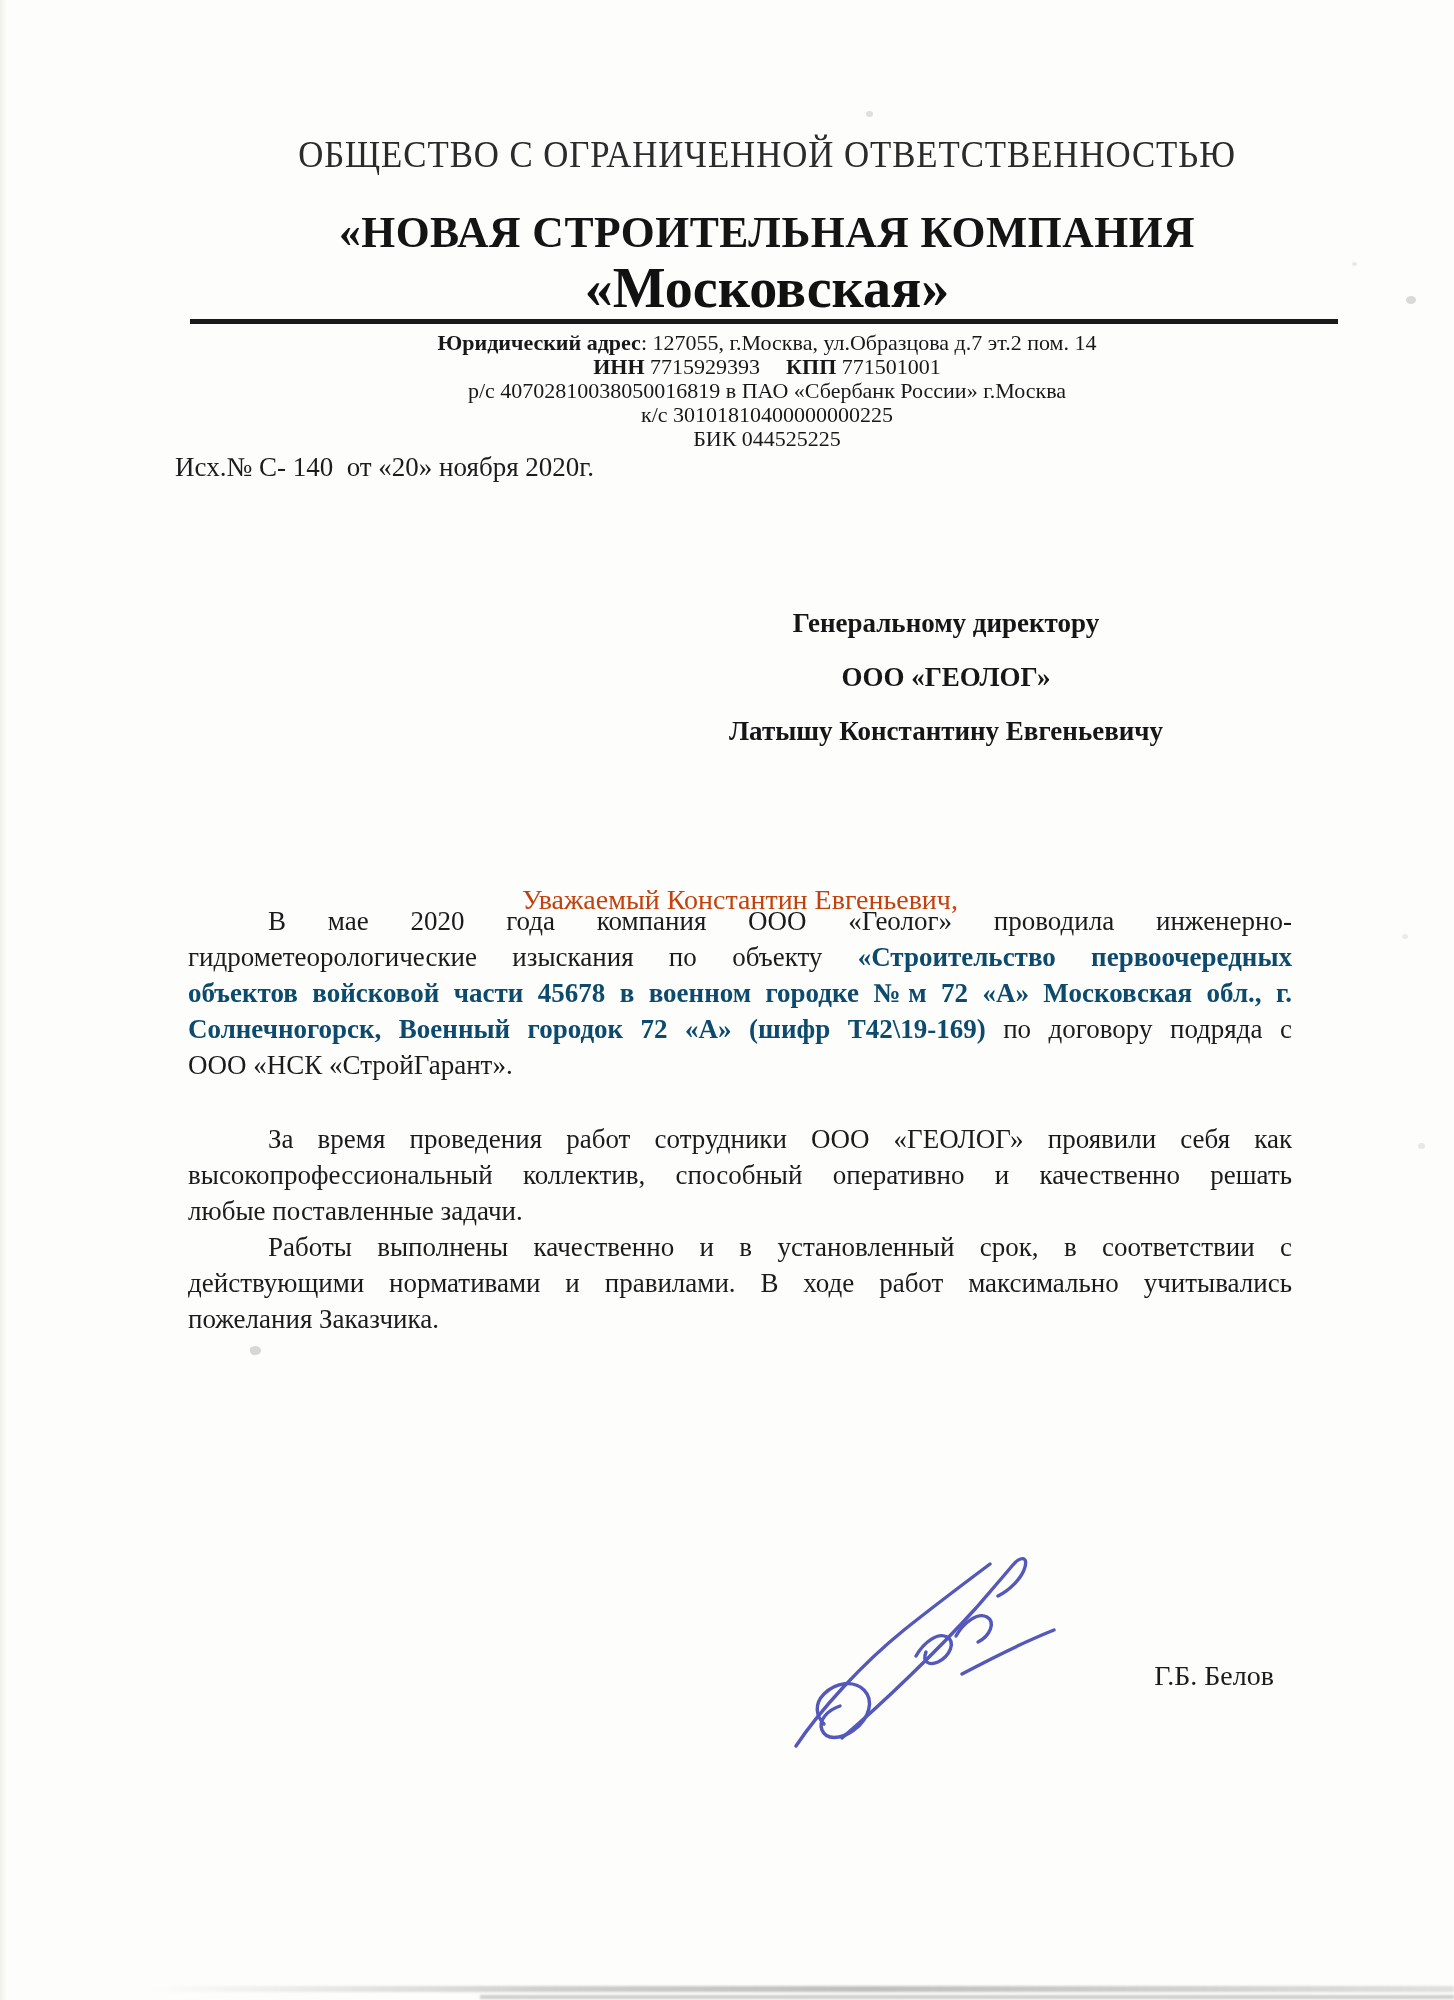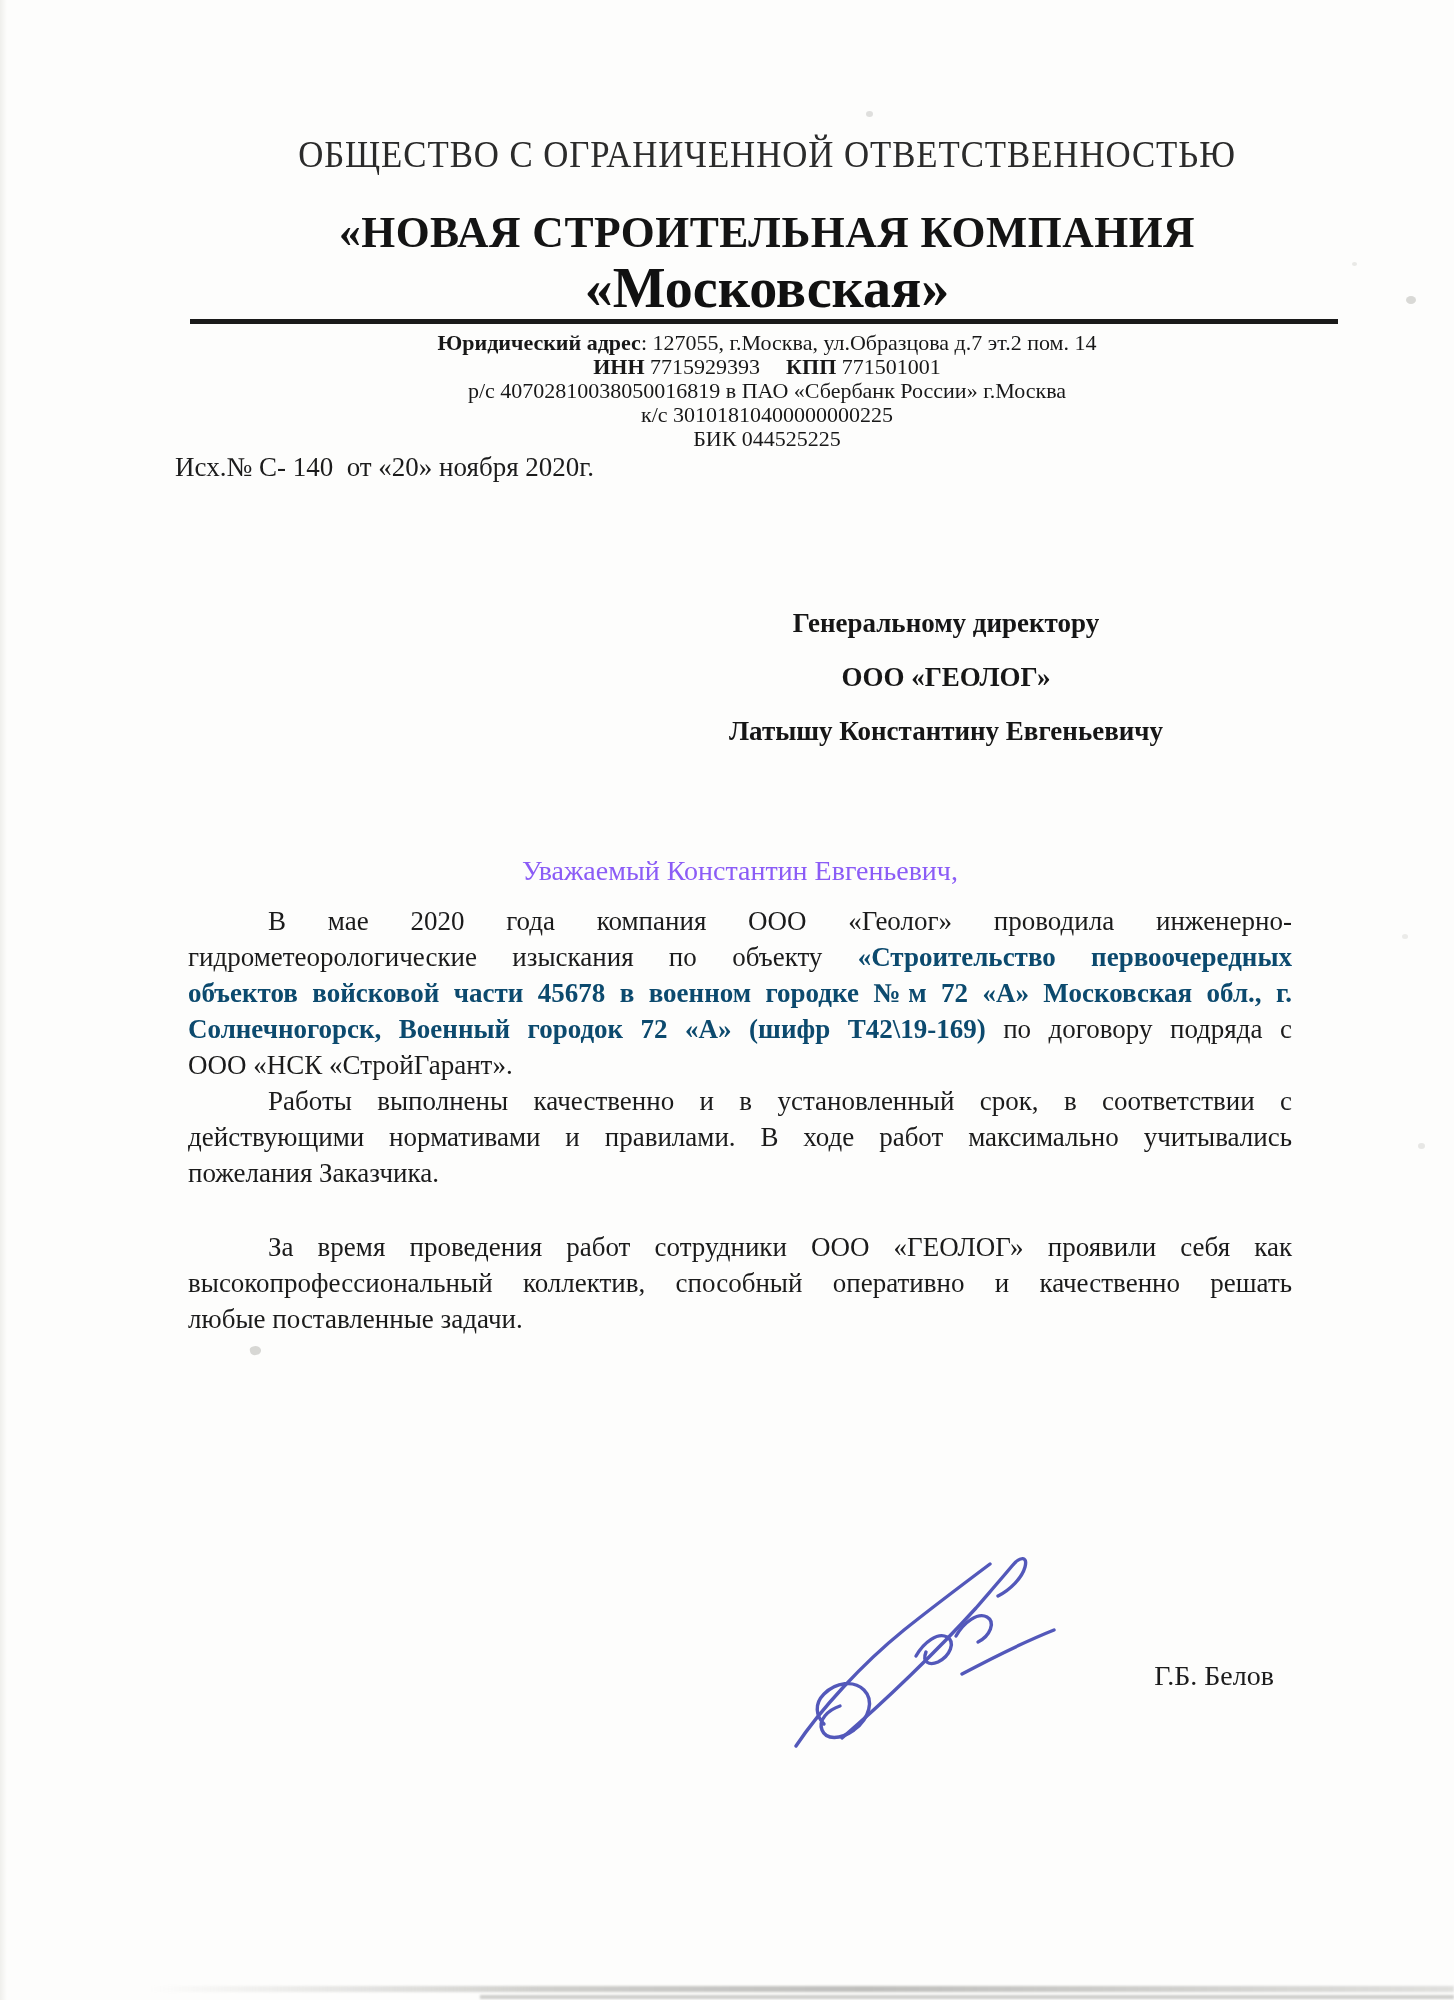--- a/index.html
+++ b/index.html
@@ -45,22 +45,22 @@
     font-size:27px;color:#1c1c1c;white-space:pre-wrap;
   }
   
   .addressee{
     position:absolute;left:600px;top:608px;width:692px;
     text-align:center;font-weight:bold;font-size:27px;color:#161616;
   }
   .addressee .a-line{height:54px;}
   
   .salutation{
-    position:absolute;left:188px;top:855px;width:1104px;
-    text-align:center;font-size:28px;color:#8b5cf6;
+    position:absolute;left:188px;top:884px;width:1104px;
+    text-align:center;font-size:28px;color:#c2410c;
   }
   .letter-body{
     position:absolute;left:188px;top:903px;width:1104px;
     font-size:27px;line-height:36px;color:#1b1b1b;
   }
   .para.gap{margin-top:38px;}
   .bline{text-align:justify;text-align-last:justify;}
   .bline.last{text-align-last:left;}
   .bline.indent{text-indent:80px;}
   .bline b{font-weight:bold;color:#0c4a6e;}
@@ -122,29 +122,29 @@
 
   <div class="salutation">Уважаемый Константин Евгеньевич,</div>
   <div class="letter-body">
       <div class="para">
         <div class="bline indent"><span>В мае 2020 года компания ООО «Геолог» проводила инженерно-</span></div>
         <div class="bline"><span>гидрометеорологические изыскания по объекту </span><b>«Строительство первоочередных</b></div>
         <div class="bline"><b>объектов войсковой части 45678 в военном городке №м 72 «А» Московская обл., г.</b></div>
         <div class="bline"><b>Солнечногорск, Военный городок 72 «А» (шифр Т42\19-169)</b><span> по договору подряда с</span></div>
         <div class="bline last"><span>ООО «НСК «СтройГарант».</span></div>
       </div>
+      <div class="para gap">
+        <div class="bline indent"><span>За время проведения работ сотрудники ООО «ГЕОЛОГ» проявили себя как</span></div>
+        <div class="bline"><span>высокопрофессиональный коллектив, способный оперативно и качественно решать</span></div>
+        <div class="bline last"><span>любые поставленные задачи.</span></div>
+      </div>
       <div class="para">
         <div class="bline indent"><span>Работы выполнены качественно и в установленный срок, в соответствии с</span></div>
         <div class="bline"><span>действующими нормативами и правилами. В ходе работ максимально учитывались</span></div>
         <div class="bline last"><span>пожелания Заказчика.</span></div>
-      </div>
-      <div class="para gap">
-        <div class="bline indent"><span>За время проведения работ сотрудники ООО «ГЕОЛОГ» проявили себя как</span></div>
-        <div class="bline"><span>высокопрофессиональный коллектив, способный оперативно и качественно решать</span></div>
-        <div class="bline last"><span>любые поставленные задачи.</span></div>
       </div>
     </div>
 
 
   <svg class="sig-svg" viewBox="0 0 324 236">
     <g fill="none" stroke="#4a50b7" stroke-width="3.4" stroke-linecap="round" stroke-linejoin="round" opacity="0.95">
       <path d="M 30 212 C 54 176 96 130 138 96 C 168 72 200 48 224 30"></path>
       <path d="M 58 190 C 50 182 48 170 58 160 C 70 148 88 146 98 156 C 108 166 104 184 88 196 C 74 206 60 206 56 196 C 52 186 62 176 74 172"></path>
       <path d="M 76 204 C 118 168 172 116 210 74 C 222 60 236 44 246 32 C 254 22 262 22 259 33 C 256 44 244 56 232 62"></path>
       <path d="M 150 122 C 158 108 172 98 181 103 C 190 108 184 122 172 128 C 163 132 156 128 160 118"></path>

